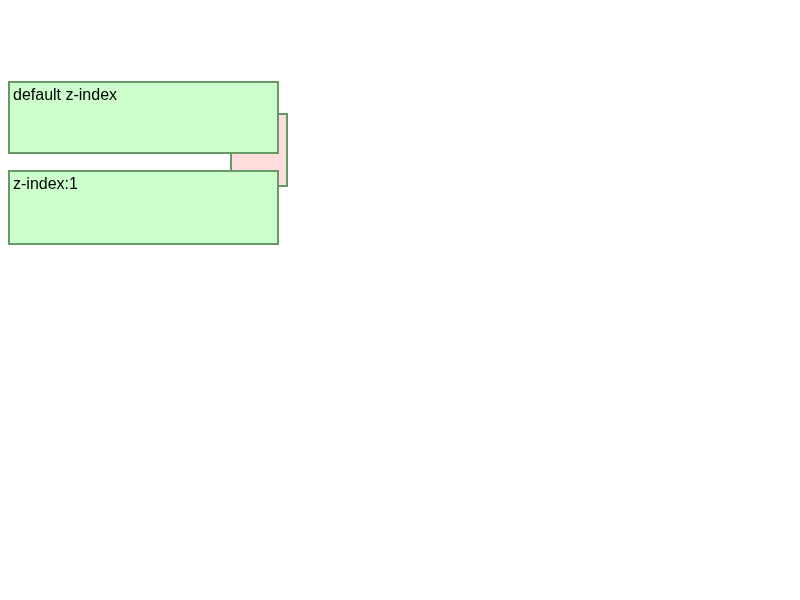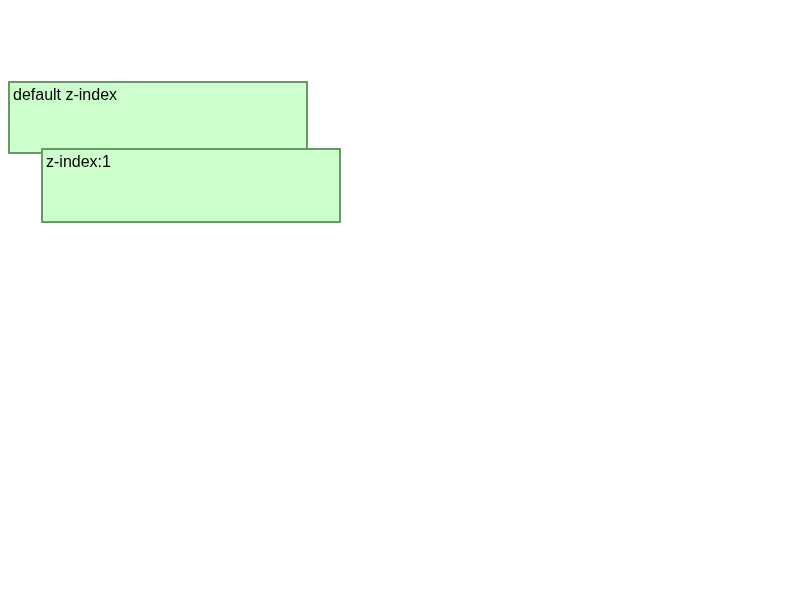--- a/index.html
+++ b/index.html
@@ -26,31 +26,30 @@
     box-sizing: border-box;
     border: 2px solid #669966;
     font-size: 16px;
     line-height: 19px;
     color: #000000;
     padding: 2px 0 0 3px;
   }
   .green-box {
     background: #ccffcc;
     left: 8px;
-    width: 300px;
+    width: 271px;
     z-index: 2;
   }
   #box-default {
     top: 81px;
     height: 73px;
   }
   #box-z1 {
-    top: 148px;
+    top: 170px;
     height: 75px;
-    margin-left: 33px;
   }
   .pink-box {
     background: #ffdddd;
     left: 230px;
     top: 113px;
     width: 58px;
     height: 74px;
     z-index: 1;
   }
   .box-label {

